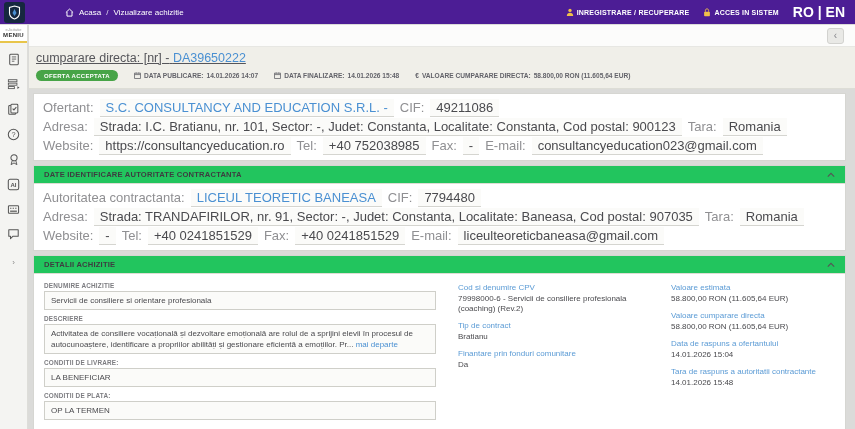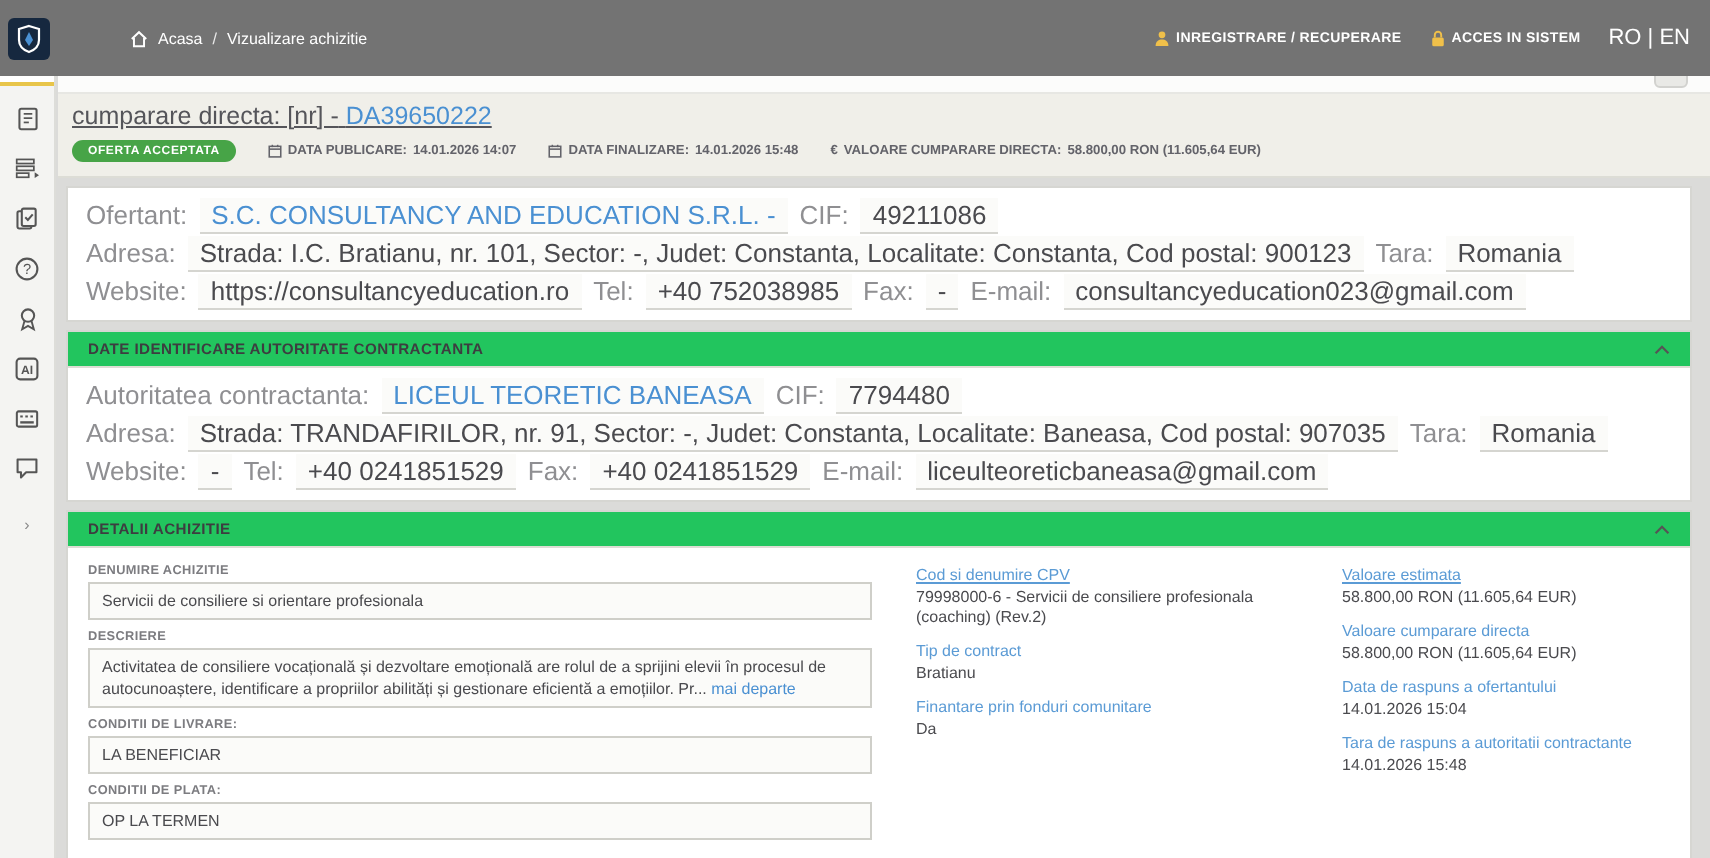--- a/index.html
+++ b/index.html
@@ -1,28 +1,28 @@
 <!DOCTYPE html>
 <html><head>
 <meta charset="utf-8">
 <style>
   * { box-sizing: border-box; margin: 0; padding: 0; }
   body { font-family: "Liberation Sans", sans-serif; background:#b0b0b0; }
   .screen { position:relative; width:855px; height:429px; background:#dbdbd9; overflow:hidden; }
 
   
-  .topbar { position:absolute; top:0; left:0; right:0; height:38px; background:#737373; display:flex; align-items:center; z-index:5; }
+  .topbar { position:absolute; top:0; left:0; right:0; height:24px; background:#4c1d95; display:flex; align-items:center; z-index:5; }
   .logo { width:21px; height:21px; background:#16283f; border-radius:3px; margin-left:4px; display:flex; align-items:center; justify-content:center; flex:0 0 auto; }
   .breadcrumb { margin-left:40px; display:flex; align-items:center; gap:5px; color:#fff; font-size:8px; }
   .breadcrumb .sep { opacity:.85; }
   .topbar-right { margin-left:auto; display:flex; align-items:center; gap:14px; padding-right:10px; }
   .toplink { display:flex; align-items:center; gap:3px; color:#fff; font-size:7px; font-weight:bold; letter-spacing:.2px; cursor:pointer; }
   .searchbox { display:flex; align-items:center; background:#fff; border-radius:2px; height:16px; width:120px; padding:0 5px; }
   .searchbox input { border:0; outline:0; flex:1; font-size:7px; color:#555; width:80px; font-family:"Liberation Sans", sans-serif; }
-  .lang { color:#fff; font-size:11px; font-weight:normal; }
+  .lang { color:#fff; font-size:14px; font-weight:bold; }
 
   
   .sidebar { position:absolute; top:25px; left:0; bottom:0; width:28px; background:#f4f4f2; border-right:1px solid #ddddd9; z-index:4; }
   .sidebar-top { background:#fff; border-bottom:2px solid #e8c54a; text-align:center; padding:2px 0 3px; }
   .brand-mini { font-size:4px; color:#9a9a9a; line-height:5px; }
   .meniu { font-size:6px; font-weight:bold; color:#333; letter-spacing:.3px; }
   .side-icons { display:flex; flex-direction:column; align-items:center; padding-top:9px; gap:11px; }
   .sicon { width:14px; height:14px; display:flex; align-items:center; justify-content:center; cursor:pointer; }
   .sicon svg { display:block; }
   .side-expand { margin-top:6px; color:#8a8a8a; font-size:8px; cursor:pointer; }
@@ -54,21 +54,21 @@
   
   .detalii-body { display:flex; padding:7px 10px 10px; gap:22px; }
   .dleft { width:392px; flex:0 0 auto; }
   .dfield-label { font-size:6.4px; font-weight:bold; color:#7c7c80; margin:5px 0 2px; letter-spacing:.2px; }
   .dfield-label:first-child { margin-top:1px; }
   .dbox { border:1px solid #cfcfc9; background:#fbfbf9; font-size:8px; color:#4a4a4e; padding:3px 6px; line-height:11px; }
   .dbox .more-link { color:#4a90d2; cursor:pointer; }
   .info-cols { display:flex; gap:28px; flex:1; padding-top:2px; }
   .info-col { display:flex; flex-direction:column; width:185px; }
   .info-label { color:#5b9bd5; font-size:8px; margin-top:7px; line-height:10px; }
-  .info-label:first-child { margin-top:0;text-decoration:underline; }
+  .info-label:first-child { margin-top:0; }
   .info-value { color:#4a4a4e; font-size:8px; margin-top:1px; line-height:10px; }
 </style>
 </head>
 <body>
 
 <div class="screen">
 
   <div class="topbar">
     <div class="logo">
       <svg width="13" height="15" viewBox="0 0 13 15">

